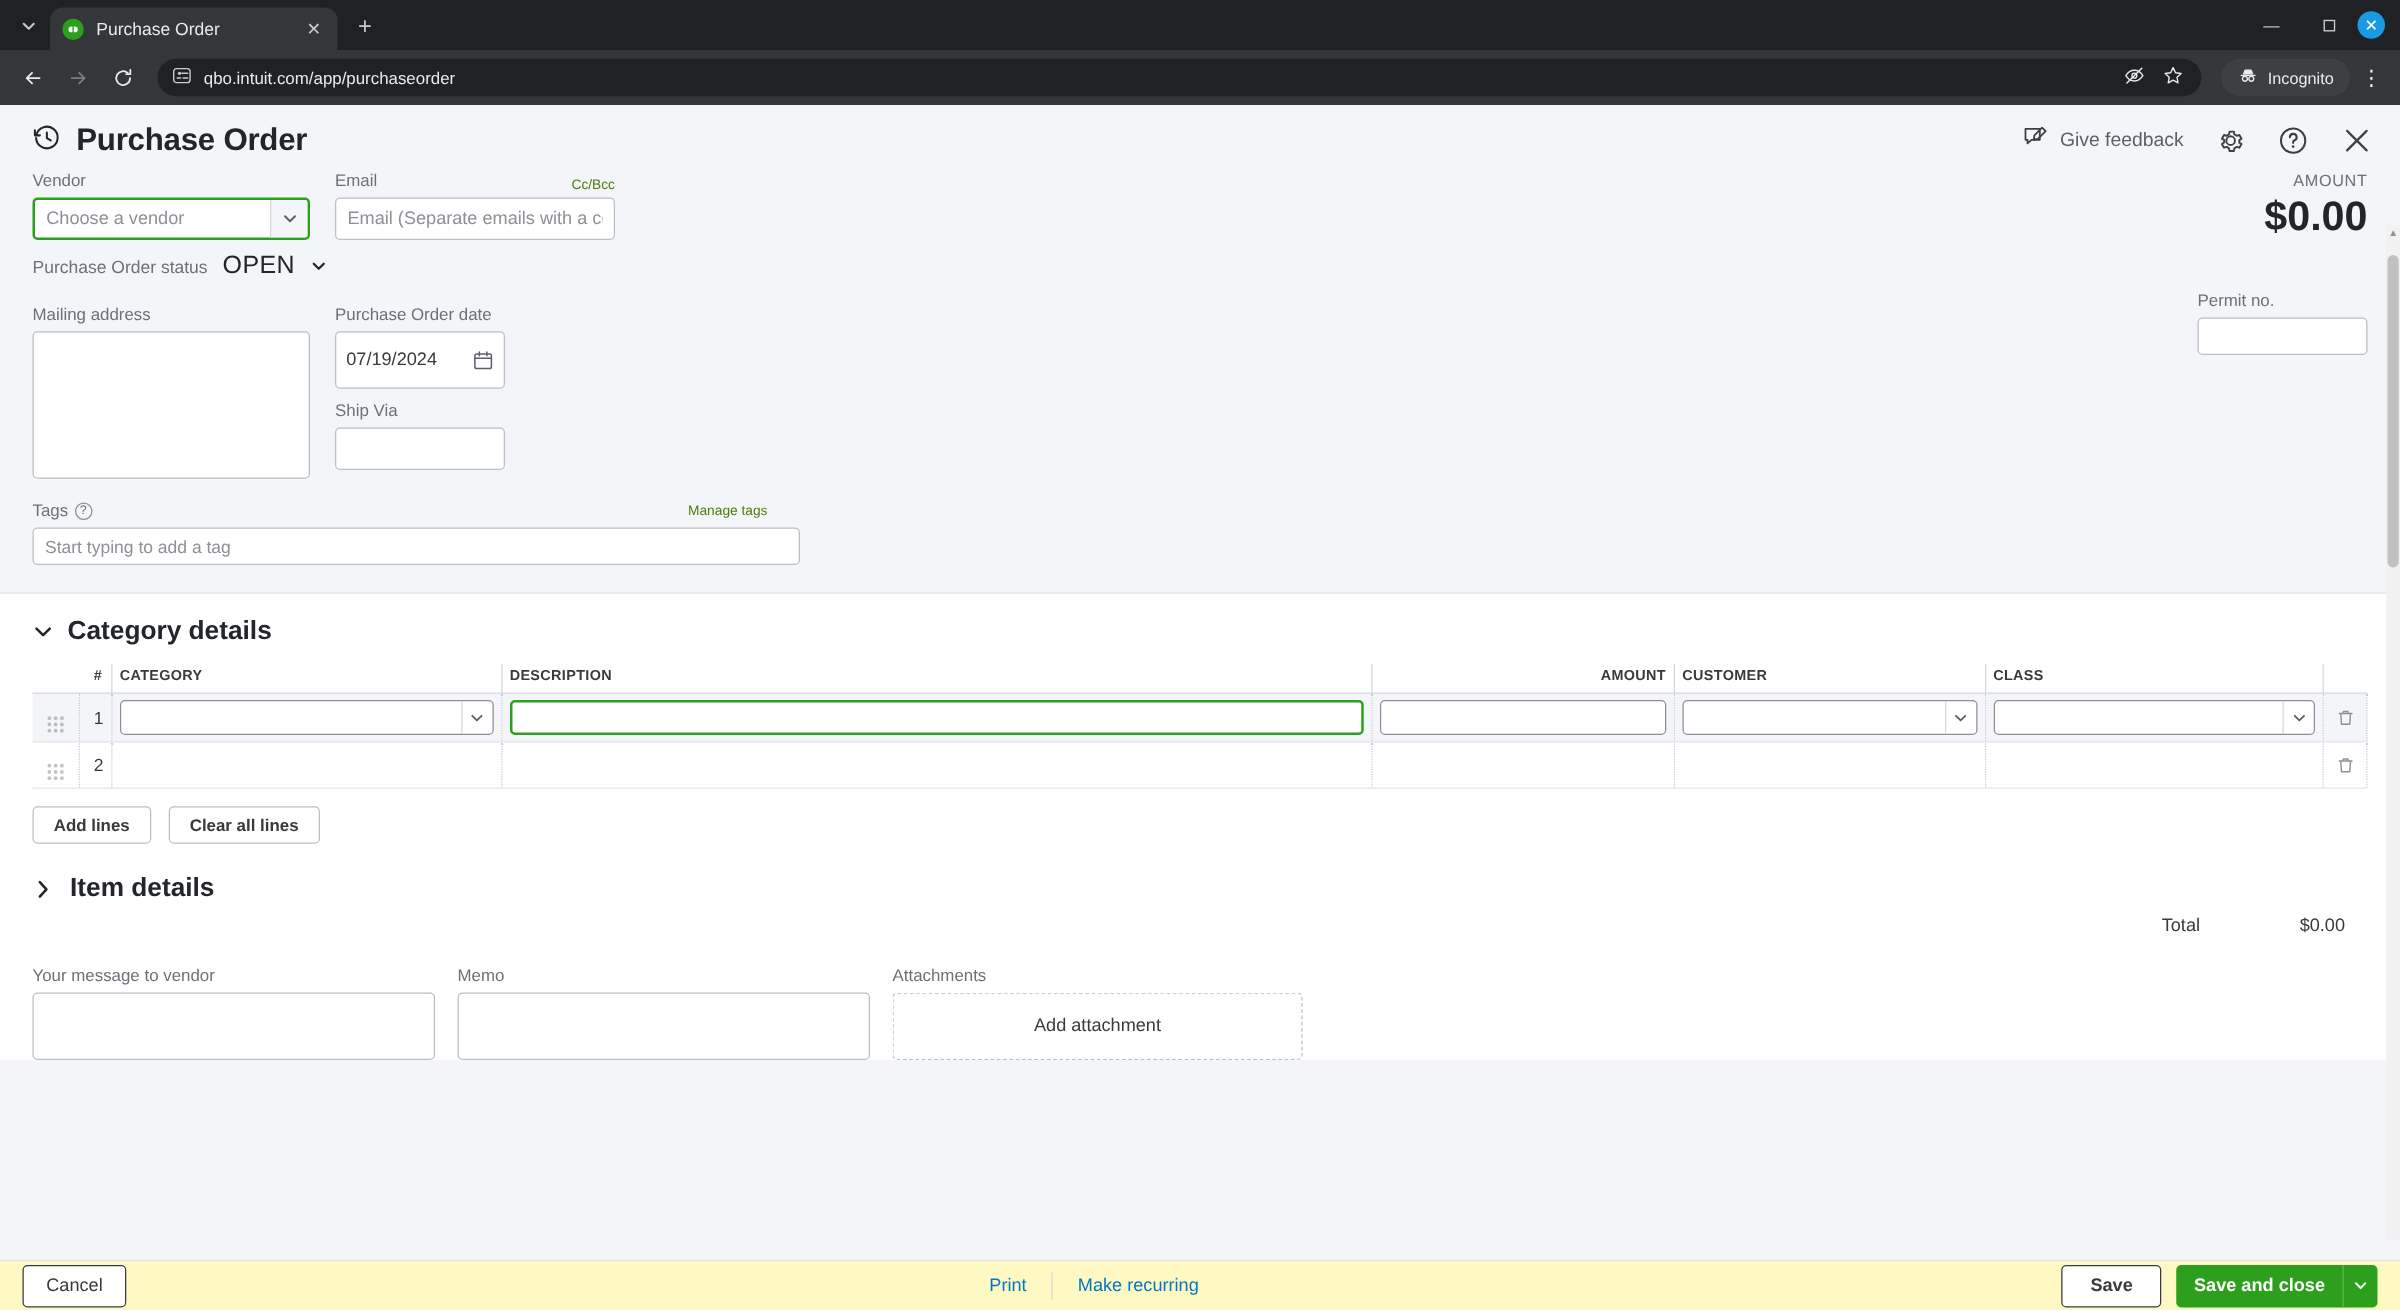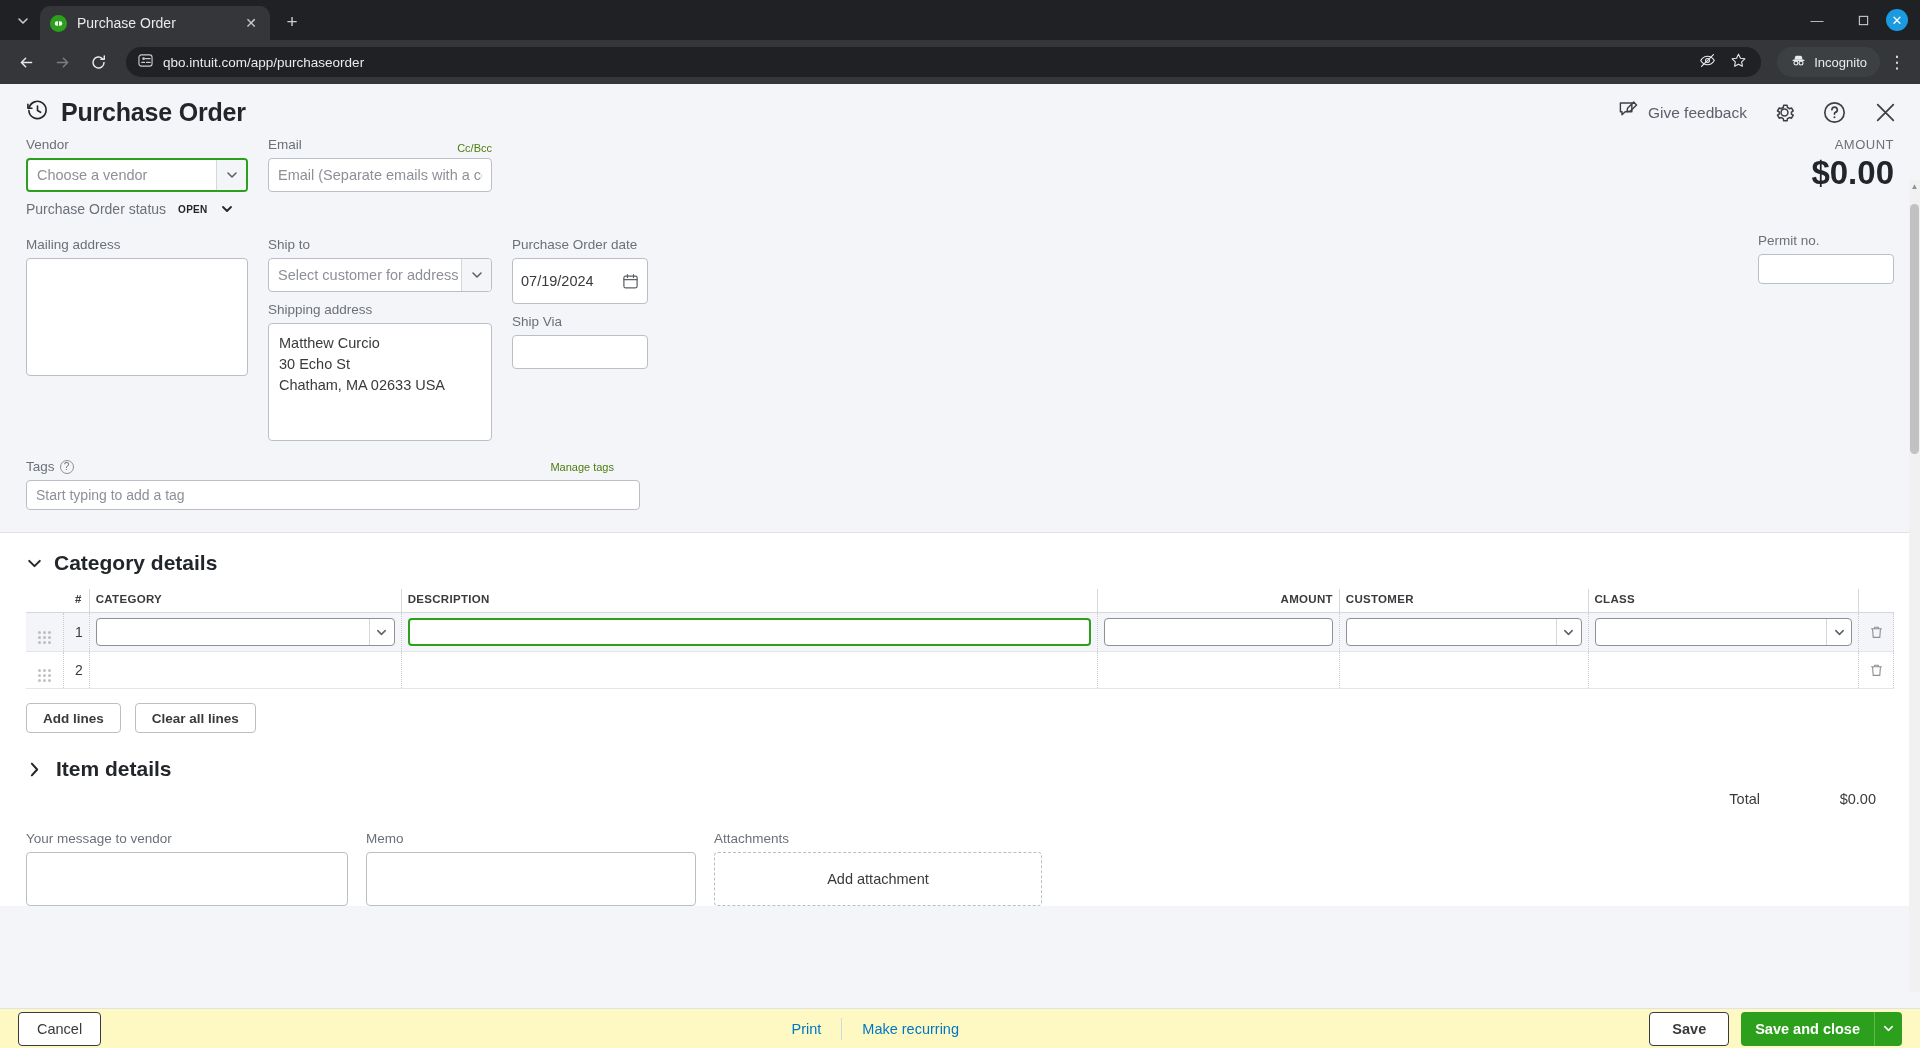--- a/index.html
+++ b/index.html
@@ -183,21 +183,21 @@
   }
 
   .row1 { display: flex; align-items: flex-start; gap: 0; }
   .col-vendor { width: 222px; }
   .col-email { width: 224px; margin-left: 20px; }
 
   .po-status-row {
     display: flex; align-items: center; gap: 12px;
     margin-top: 9px; font-size: 14px; color: #6b7178;
   }
-  .po-status-val { font-weight: bold; color: #22252a; font-size: 10px; letter-spacing: 0.3px; }
+  .po-status-val { font-weight: normal; color: #22252a; font-size: 20px; letter-spacing: 0.3px; }
 
   .amount-block {
     position: absolute; right: 26px; top: 0; text-align: right;
   }
   .amount-label { font-size: 13px; color: #6b7178; letter-spacing: 0.5px; }
   .amount-value { font-size: 33px; font-weight: bold; color: #22252a; margin-top: 2px; }
 
   .row2 { display: flex; margin-top: 20px; }
   .mailing-col { width: 222px; }
   .mailing-box {
@@ -553,37 +553,20 @@
             </svg>
       </span>
     </div>
 
     <div class="row2">
       <div class="mailing-col">
         <div class="field-label">Mailing address</div>
         <div class="mailing-box"></div>
       </div>
 
-      <div class="shipto-col">
-        <div class="field-label">Ship to</div>
-        <div class="combo">
-          <div class="combo-text">Select customer for address</div>
-          <div class="combo-arrow">
-            <svg width="14" height="14" viewBox="0 0 14 14">
-                  <path d="M3 5l4 4 4-4" stroke="#5c6169" stroke-width="1.6" fill="none" stroke-linecap="round" stroke-linejoin="round"></path>
-                </svg>
-          </div>
-        </div>
-        <div class="field-label" style="margin-top:10px;">Shipping address</div>
-        <div class="shipping-box">
-          <div>Matthew Curcio</div>
-          <div>30 Echo St</div>
-          <div>Chatham, MA  02633 USA</div>
-        </div>
-      </div>
 
       <div class="date-col">
         <div class="field-label">Purchase Order date</div>
         <div class="date-box">
           <span>07/19/2024</span>
           <span class="cal-icon">
             <svg width="17" height="17" viewBox="0 0 18 18">
                   <rect x="2" y="3.3" width="14" height="12.4" rx="1.6" stroke="#5c6169" stroke-width="1.3" fill="none"></rect>
                   <path d="M2 7h14M5.8 1.8v3M12.2 1.8v3" stroke="#5c6169" stroke-width="1.3" stroke-linecap="round"></path>
                 </svg>

